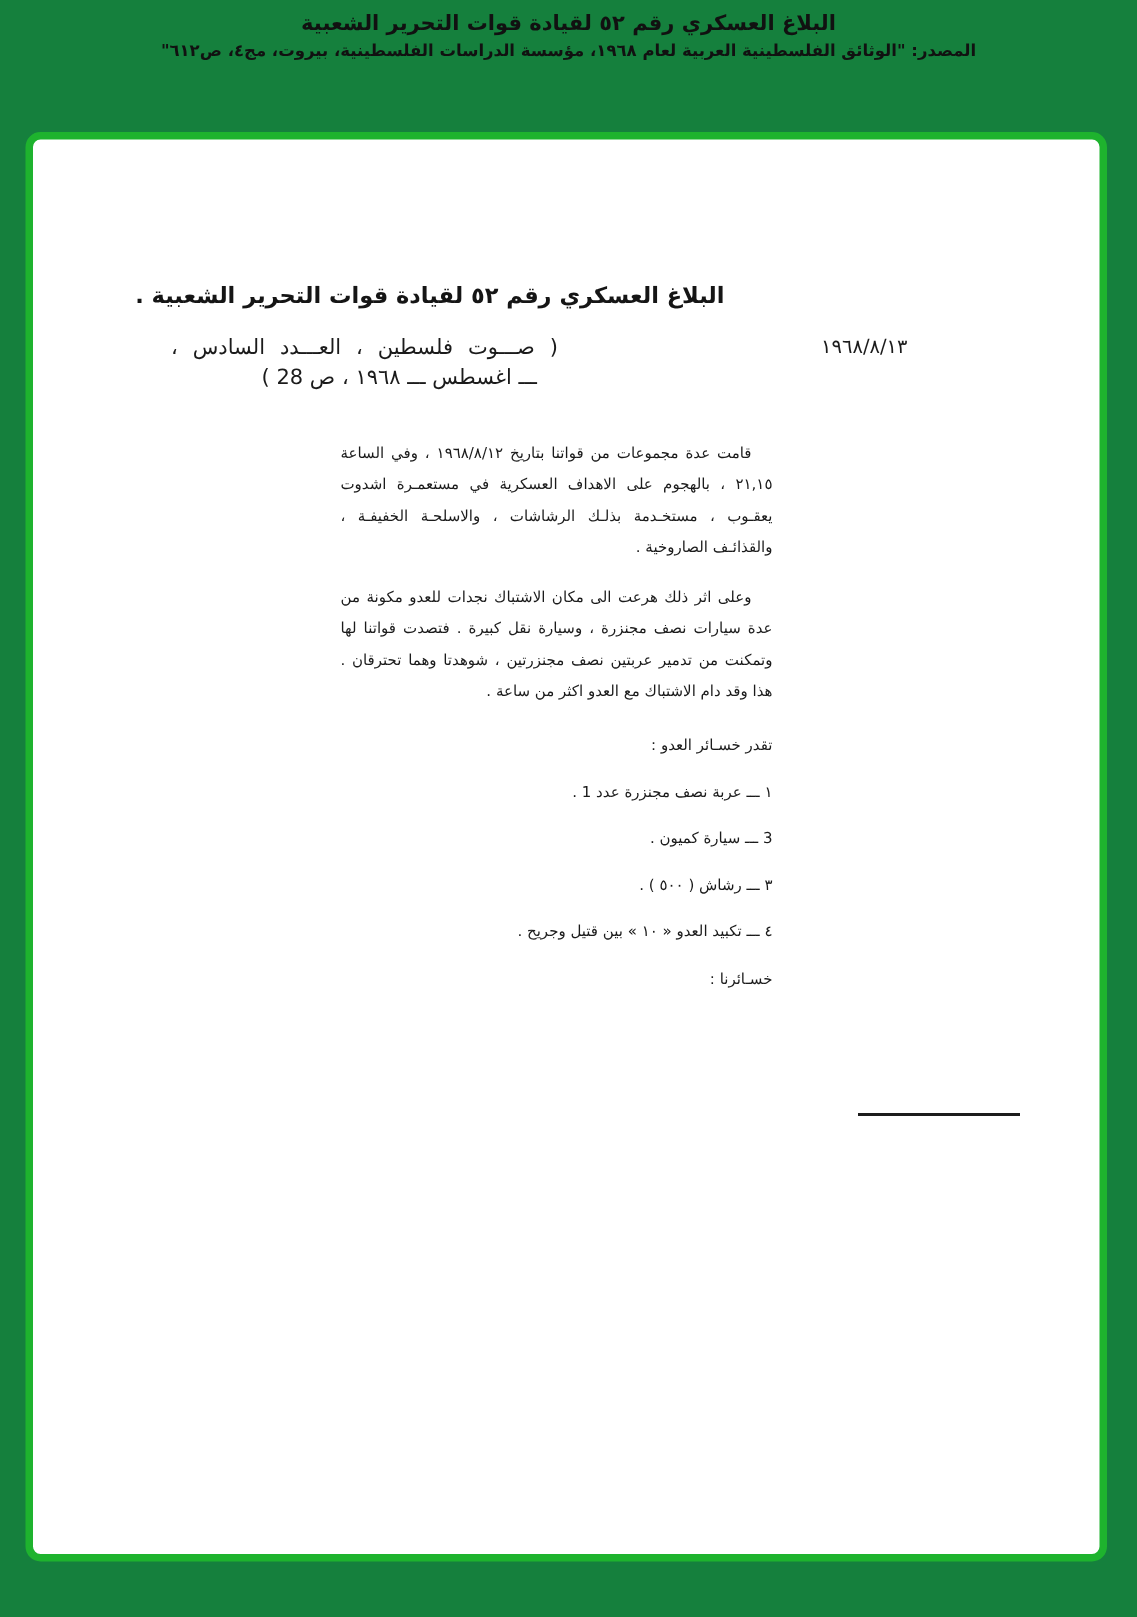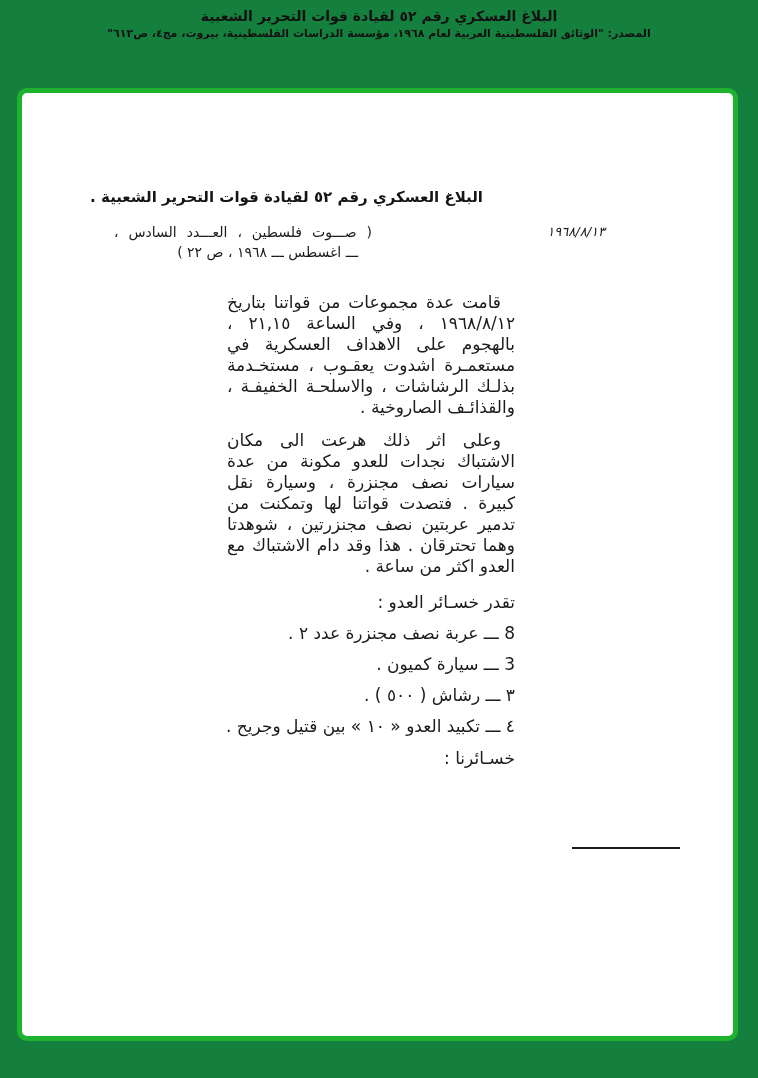--- a/index.html
+++ b/index.html
@@ -38,28 +38,28 @@
   .doc-title {
     margin: 95px 250px 0 0;
     font-size: 15px; font-weight: bold; white-space: nowrap;
     color: #151515; text-align: right;
   }
 
   .meta-row {
     display: flex; justify-content: space-between; align-items: flex-start;
     margin-top: 16px; padding: 0 128px 0 92px;
   }
-  .doc-date { font-size: 13px; white-space: nowrap; padding-top: 2px; font-style: italic; }
+  .doc-date { font-size: 13px; white-space: nowrap; padding-top: 2px; }
   .citation { width: 258px; font-size: 14px; line-height: 20px; }
   .cite-line { text-align: justify; text-align-last: justify; white-space: nowrap; overflow: hidden; }
   .cite-line.cite-last { text-align-last: right; padding-right: 14px; }
 
   .body-col {
     width: 288px; margin: 30px 218px 0 0;
-    font-size: 17px; line-height: 21px; text-align: justify;
+    font-size: 10px; line-height: 21px; text-align: justify;
   }
   .para { text-indent: 14px; }
   .para + .para { margin-top: 12px; }
 
   .losses-heading { margin-top: 15px; text-align: right; }
   .loss-item { margin-top: 10px; text-align: right; white-space: nowrap; }
   .our-losses-heading { margin-top: 11px; text-align: right; }
   .our-losses-line { margin-top: 12px; text-align: right; }
 
   .end-rule {
@@ -80,30 +80,30 @@
 
   <div class="scan-frame">
     <div class="doc">
 
       <div class="doc-title">البلاغ العسكري رقم ٥٢ لقيادة قوات التحرير الشعبية .</div>
 
       <div class="meta-row">
         <div class="doc-date">١٩٦٨/٨/١٣</div>
         <div class="citation">
           <div class="cite-line">( صـــوت فلسطين ، العـــدد السادس ،</div>
-          <div class="cite-line cite-last">ـــ اغسطس ـــ ١٩٦٨ ، ص ٢٢ )</div>
+          <div class="cite-line cite-last">ـــ اغسطس ـــ ١٩٦٨ ، ص 28 )</div>
         </div>
       </div>
 
       <div class="body-col">
         <div class="para">قامت عدة مجموعات من قواتنا بتاريخ ١٩٦٨/٨/١٢ ، وفي الساعة ٢١,١٥ ، بالهجوم على الاهداف العسكرية في مستعمـرة اشدوت يعقـوب ، مستخـدمة بذلـك الرشاشات ، والاسلحـة الخفيفـة ، والقذائـف الصاروخية .</div>
         <div class="para">وعلى اثر ذلك هرعت الى مكان الاشتباك نجدات للعدو مكونة من عدة سيارات نصف مجنزرة ، وسيارة نقل كبيرة . فتصدت قواتنا لها وتمكنت من تدمير عربتين نصف مجنزرتين ، شوهدتا وهما تحترقان . هذا وقد دام الاشتباك مع العدو اكثر من ساعة .</div>
 
         <div class="losses-heading">تقدر خسـائر العدو :</div>
-        <div class="loss-item">8 ـــ عربة نصف مجنزرة عدد ٢ .</div>
+        <div class="loss-item">١ ـــ عربة نصف مجنزرة عدد 1 .</div>
         <div class="loss-item">3 ـــ سيارة كميون .</div>
         <div class="loss-item">٣ ـــ رشاش ( ٥٠٠ ) .</div>
         <div class="loss-item">٤ ـــ تكبيد العدو « ١٠ » بين قتيل وجريح .</div>
 
         <div class="our-losses-heading">خسـائرنا :</div>
       </div>
 
       <hr class="end-rule">
 
     </div>

